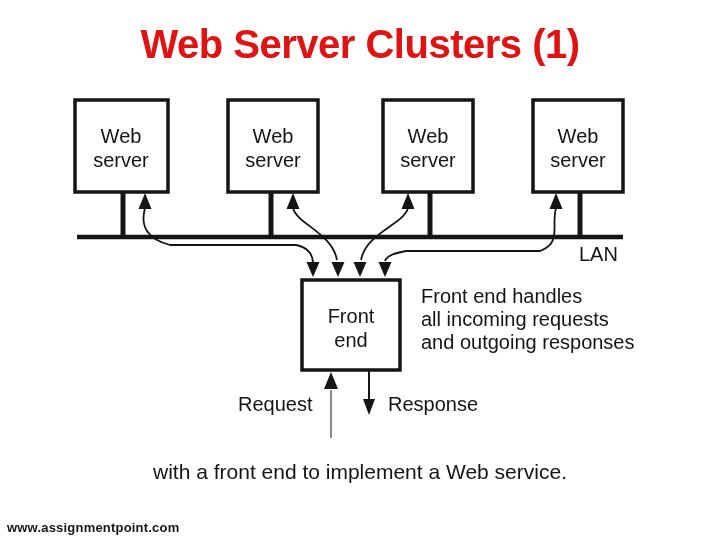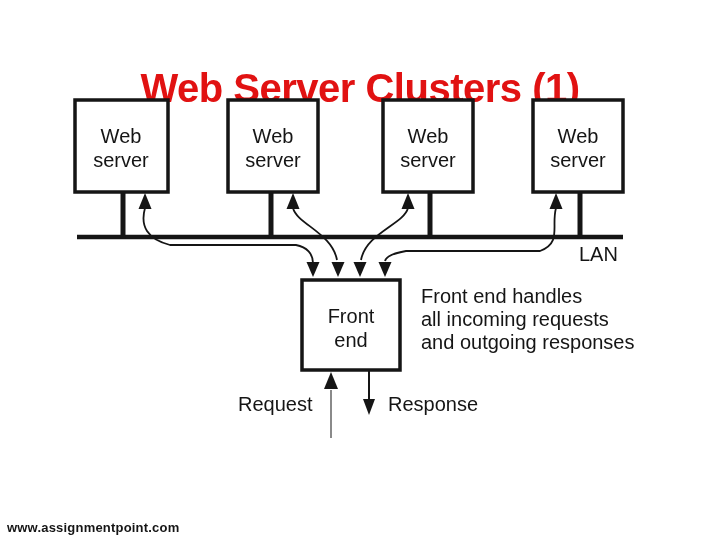--- a/index.html
+++ b/index.html
@@ -4,21 +4,20 @@
 <style>
   html,body{margin:0;padding:0;background:#ffffff;}
   .slide{
     position:relative;width:720px;height:540px;background:#ffffff;
     overflow:hidden;font-family:"Liberation Sans",sans-serif;
   }
   .title{
     position:absolute;top:22px;left:0;width:720px;text-align:center;
     font-size:40px;line-height:44px;font-weight:bold;white-space:nowrap;
     letter-spacing:-0.5px;
-    margin-top:44px;
   }
   .caption{
     position:absolute;top:457px;left:0;width:720px;text-align:center;
     font-size:21px;line-height:29px;color:#151515;white-space:nowrap;
   }
   .watermark{
     position:absolute;left:7px;top:520px;font-size:13px;font-weight:bold;
     color:#151515;letter-spacing:0.2px;
   }
   svg.diagram{position:absolute;left:0;top:0;}
@@ -87,16 +86,17 @@
     <line class="thin" x1="369" y1="370" x2="369" y2="400"></line>
     <polygon class="ah" points="369,415 363,399 375,399"></polygon>
     <text x="388" y="411">Response</text>
 
     <text x="421" y="303">Front end handles</text>
     <text x="421" y="326">all incoming requests</text>
     <text x="421" y="349">and outgoing responses</text>
   </svg>
 
   <div class="caption">
+    <div>with a front end to implement a Web service.</div>
   </div>
 
   <div class="watermark">www.assignmentpoint.com</div>
 </div>
 
 </body></html>

